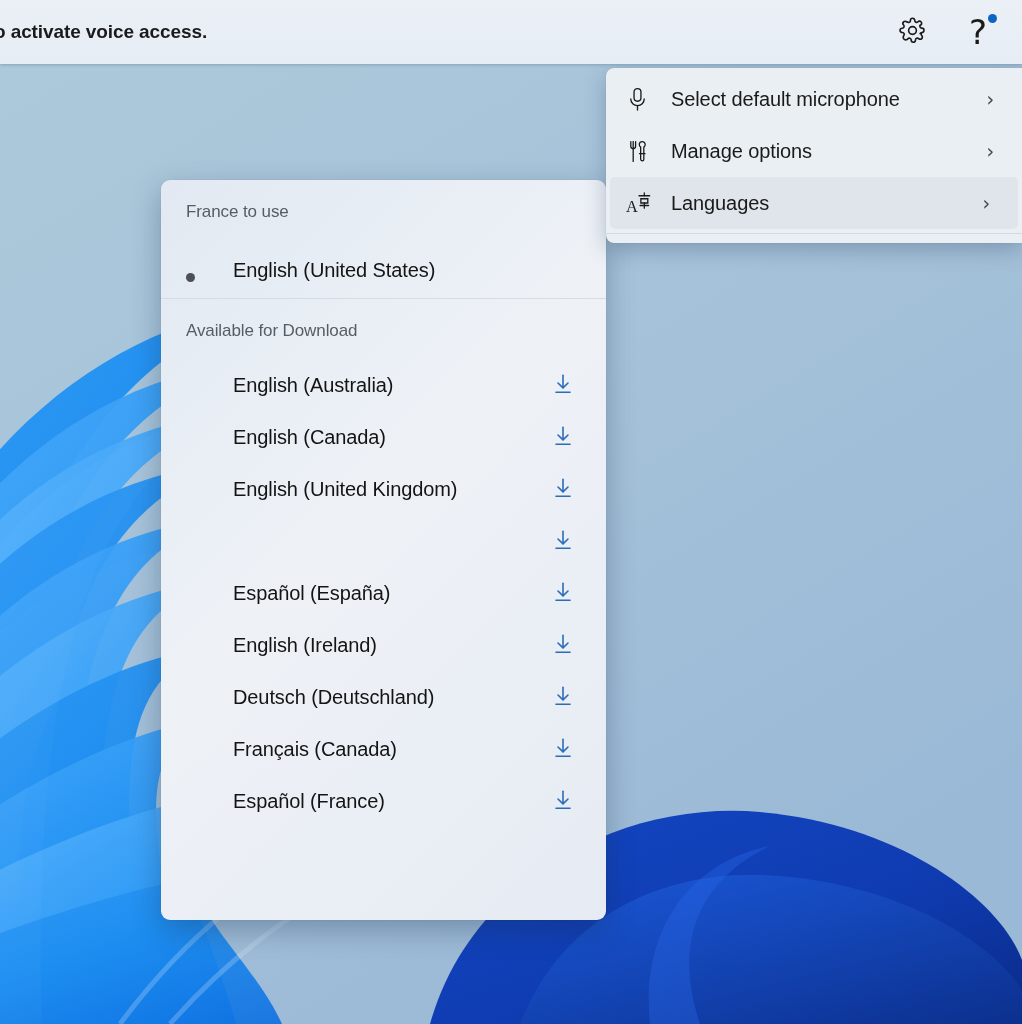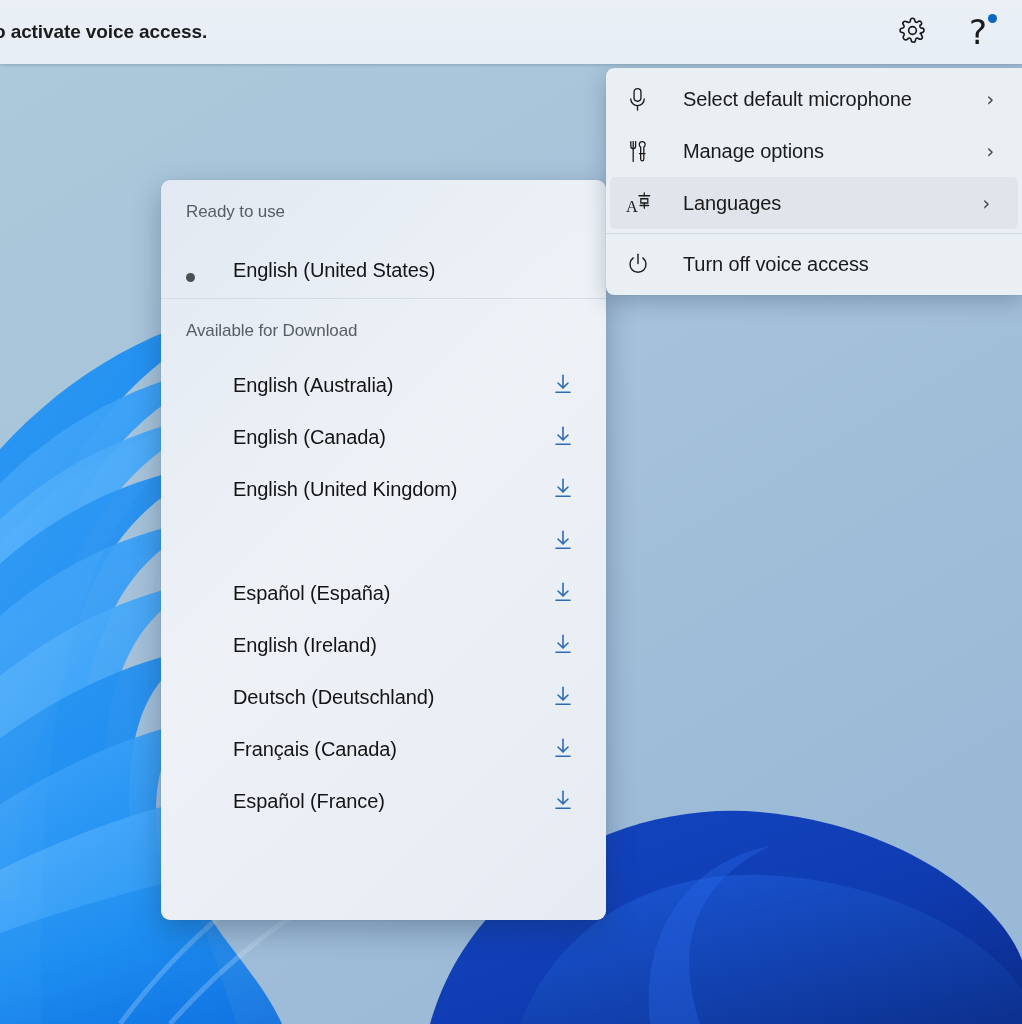--- a/index.html
+++ b/index.html
@@ -110,21 +110,21 @@
   .ctx-icon {
     width: 30px;
     display: flex;
     align-items: center;
     justify-content: flex-start;
     flex: 0 0 auto;
   }
   .ctx-label {
     font-size: 20px;
     color: #1a1a1a;
-    margin-left: 27px;
+    margin-left: 15px;
     white-space: nowrap;
     letter-spacing: -0.1px;
   }
   .ctx-chevron {
     margin-left: auto;
     margin-right: 28px;
     font-size: 19px;
     color: #4a4a4a;
     font-family: "DejaVu Sans", sans-serif;
     line-height: 1;
@@ -323,34 +323,25 @@
             <path d="M14.6 15.6h8.8"></path>
           </g>
         </svg>
       </span>
       <span class="ctx-label">Languages</span>
       <span class="ctx-chevron">›</span>
     </div>
 
     <div class="ctx-sep"></div>
 
-    <div class="ctx-item">
-      <span class="ctx-icon">
-        <svg width="24" height="24" viewBox="0 0 24 24" fill="none" stroke="#1a1a1a" stroke-width="1.4" stroke-linecap="round">
-          <path d="M7.2 5.9a8 8 0 1 0 9.6 0"></path>
-          <path d="M12 2.2v9.4"></path>
-        </svg>
-      </span>
-      <span class="ctx-label">Turn off voice access</span>
-    </div>
   </div>
 
   <div class="lang-panel">
 
-    <div class="lang-section-title">Ready to use</div>
+    <div class="lang-section-title">France to use</div>
 
     <div class="lang-row installed">
       <span class="bullet-dot"></span>
       <span class="lang-name">English (United States)</span>
     </div>
 
     <div class="lang-divider"></div>
 
     <div class="lang-section-title">Available for Download</div>
 

